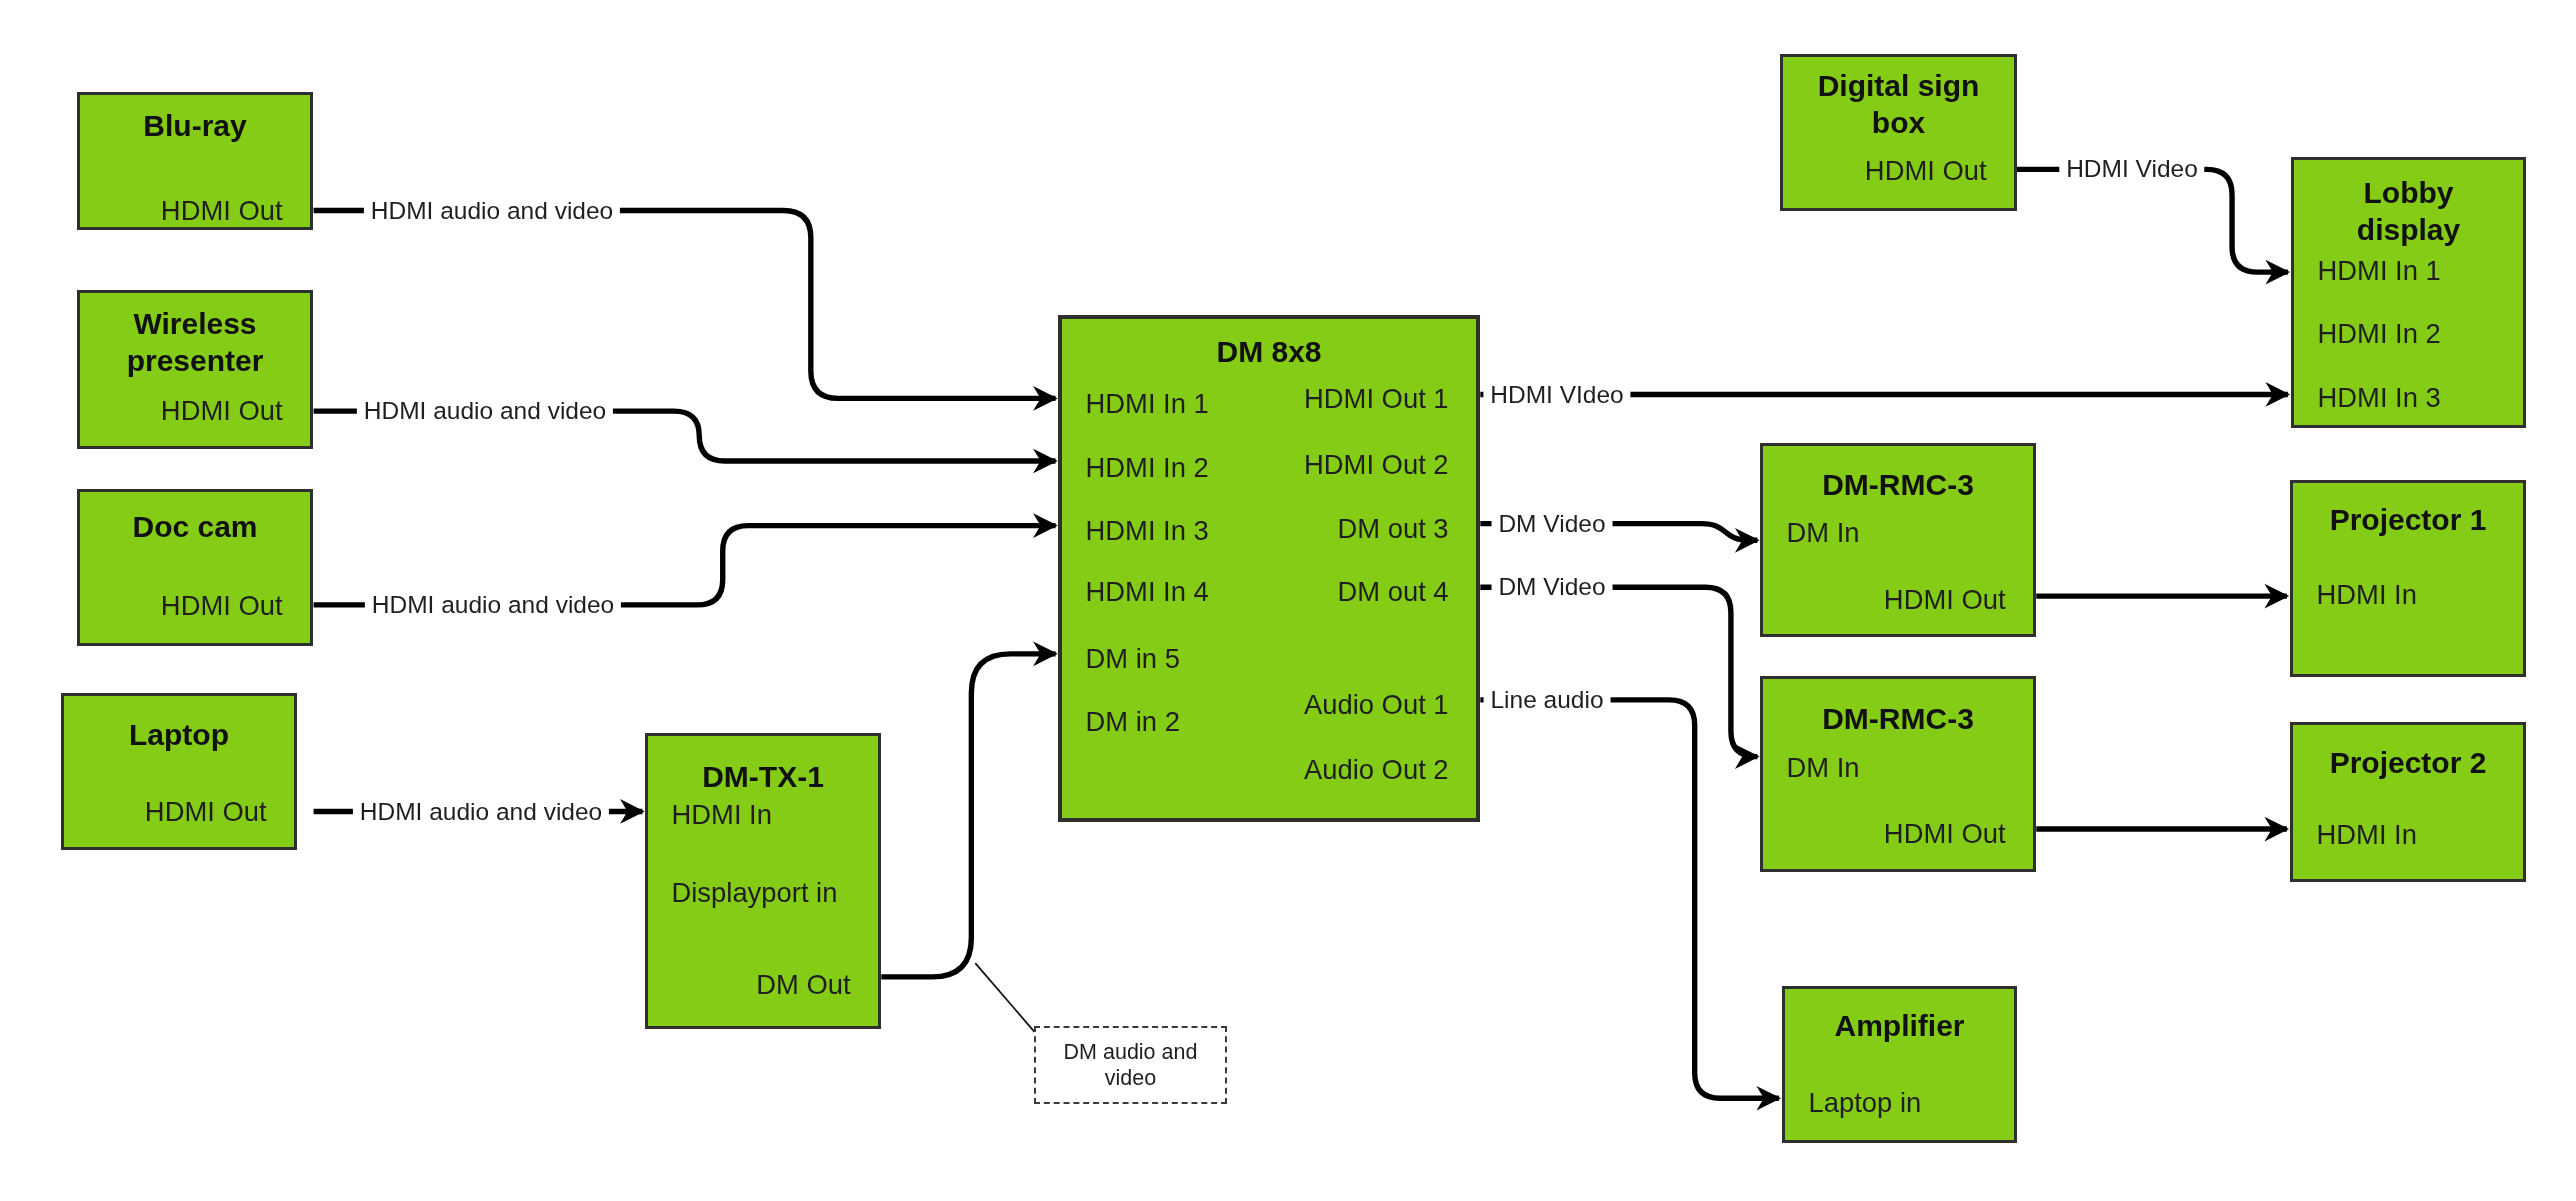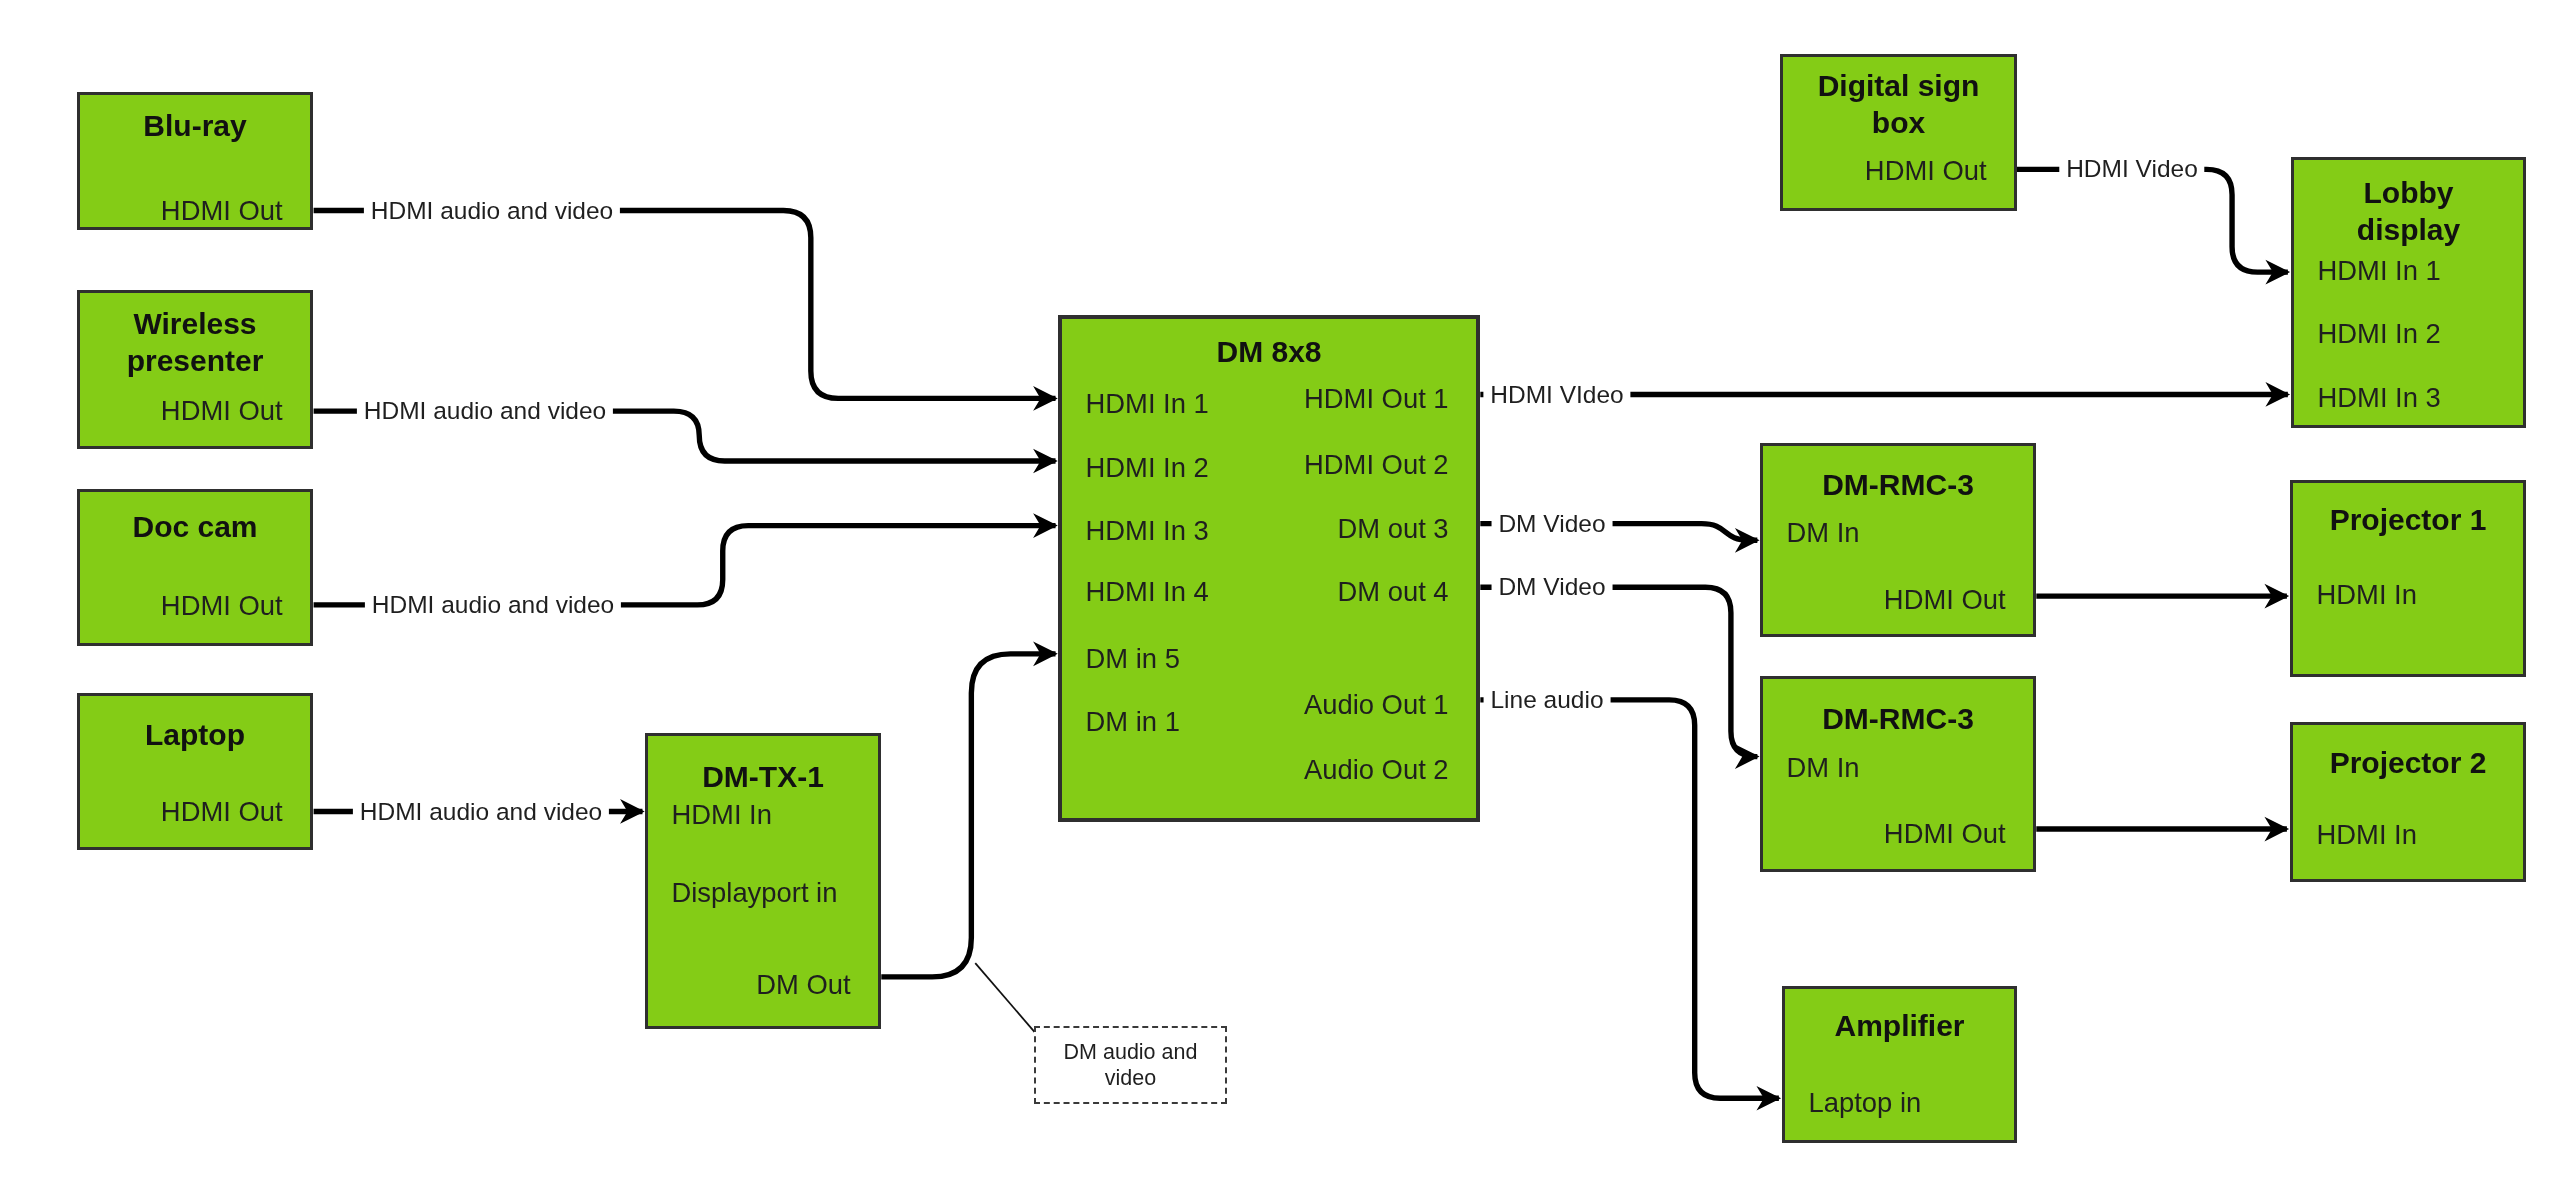--- a/index.html
+++ b/index.html
@@ -73,40 +73,40 @@
       <div class="constrain" style="width:196px">Wireless presenter</div>
     </div>
     <div class="port right" style="top:117px">HDMI Out</div>
   </div>
 
   <div class="box" style="left:77px;top:489px;width:236px;height:157px">
     <div class="title" style="top:15.7px">Doc cam</div>
     <div class="port right" style="top:113px">HDMI Out</div>
   </div>
 
-  <div class="box" style="left:77px;top:693px;width:236px;height:157px">
+  <div class="box" style="left:61px;top:693px;width:236px;height:157px">
     <div class="title" style="top:19.6px">Laptop</div>
     <div class="port right" style="top:115px">HDMI Out</div>
   </div>
 
   <div class="box" style="left:645px;top:733px;width:236px;height:296px">
     <div class="title" style="top:21.5px">DM-TX-1</div>
     <div class="port left" style="top:78px">HDMI In</div>
     <div class="port left" style="top:156px">Displayport in</div>
     <div class="port right" style="top:248px">DM Out</div>
   </div>
 
   <div class="box thick" style="left:1058px;top:315px;width:422px;height:507px">
     <div class="title" style="top:13.7px">DM 8x8</div>
     <div class="port left" style="top:84px">HDMI In 1</div>
     <div class="port left" style="top:148px">HDMI In 2</div>
     <div class="port left" style="top:211px">HDMI In 3</div>
     <div class="port left" style="top:272px">HDMI In 4</div>
     <div class="port left" style="top:339px">DM in 5</div>
-    <div class="port left" style="top:402px">DM in 1</div>
+    <div class="port left" style="top:402px">DM in 2</div>
     <div class="port right" style="top:79px">HDMI Out 1</div>
     <div class="port right" style="top:145px">HDMI Out 2</div>
     <div class="port right" style="top:209px">DM out 3</div>
     <div class="port right" style="top:272px">DM out 4</div>
     <div class="port right" style="top:385px">Audio Out 1</div>
     <div class="port right" style="top:450px">Audio Out 2</div>
   </div>
 
   <div class="box" style="left:1780px;top:54px;width:237px;height:157px">
     <div class="title" style="top:9.8px">

